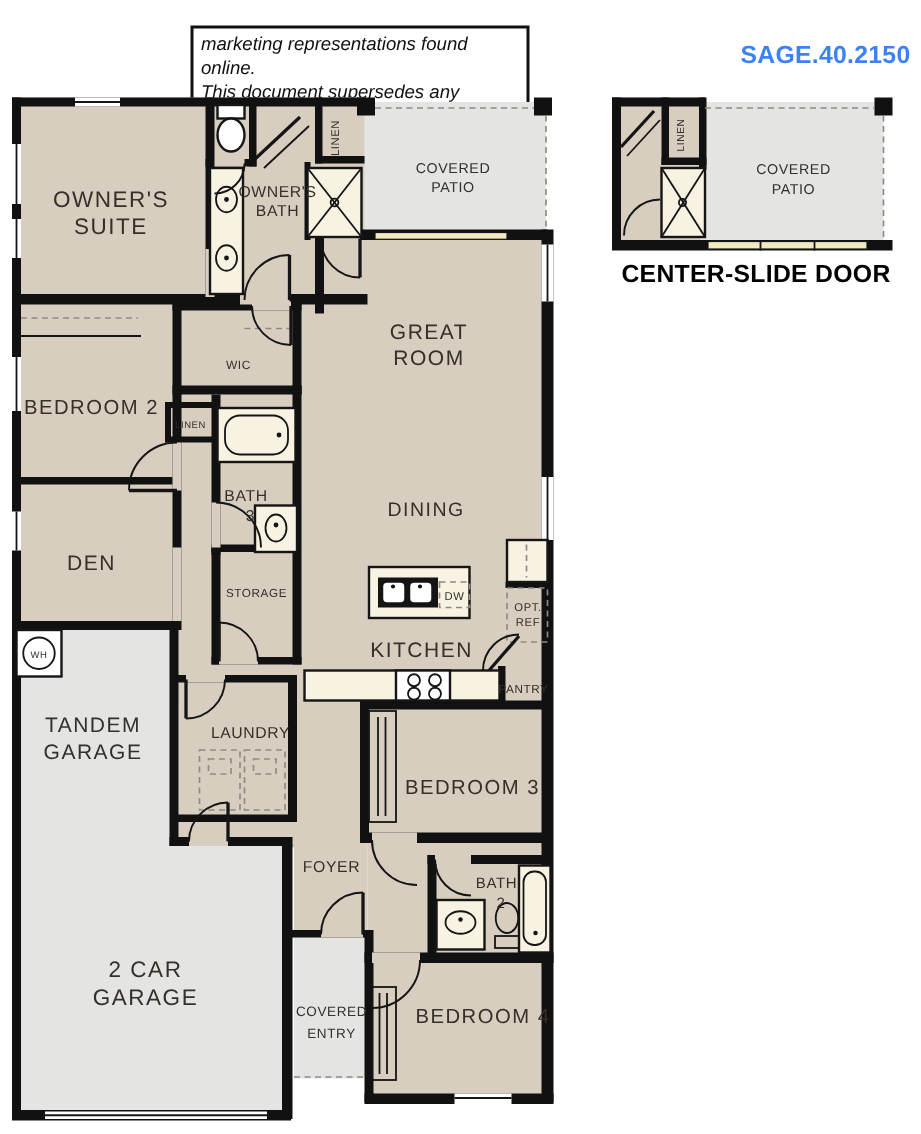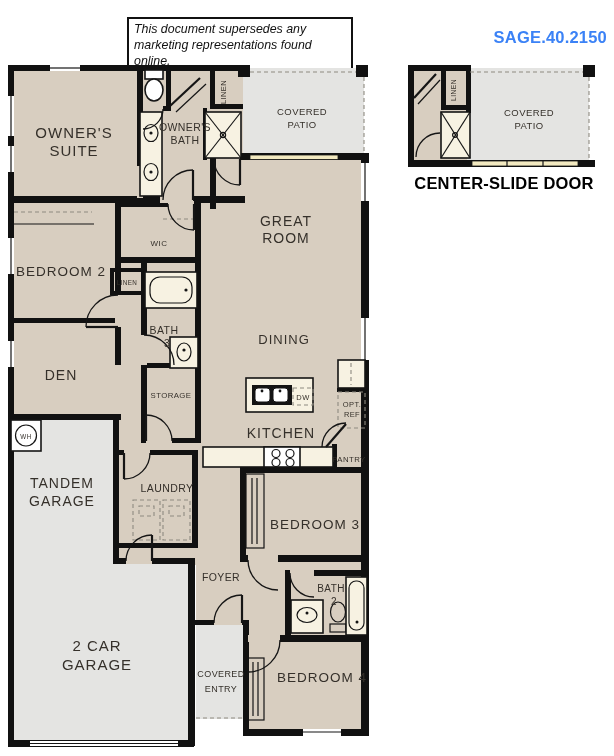--- a/index.html
+++ b/index.html
@@ -27,22 +27,22 @@
   .slide{fill:var(--c-slide_door,#f2e9c0);stroke:#151515;stroke-width:.8;}
   .lbl{fill:var(--c-text,#35302a);letter-spacing:1px;}
   .lbl.sm{letter-spacing:.4px;}
 </style>
 </head>
 <body>
 
 <div class="stage">
 
   <div class="disclaimer">
+    <div>marketing representations found online.</div>
     <div>This document supersedes any</div>
-    <div>marketing representations found online.</div>
   </div>
 
   <div class="plan-code">SAGE.40.2150</div>
 
   <div class="inset-title">CENTER-SLIDE DOOR</div>
 
   <svg width="614" height="756" viewBox="0 0 614 756">
 
     <g>
       <rect class="floor" x="8" y="65" width="236" height="140"></rect>

